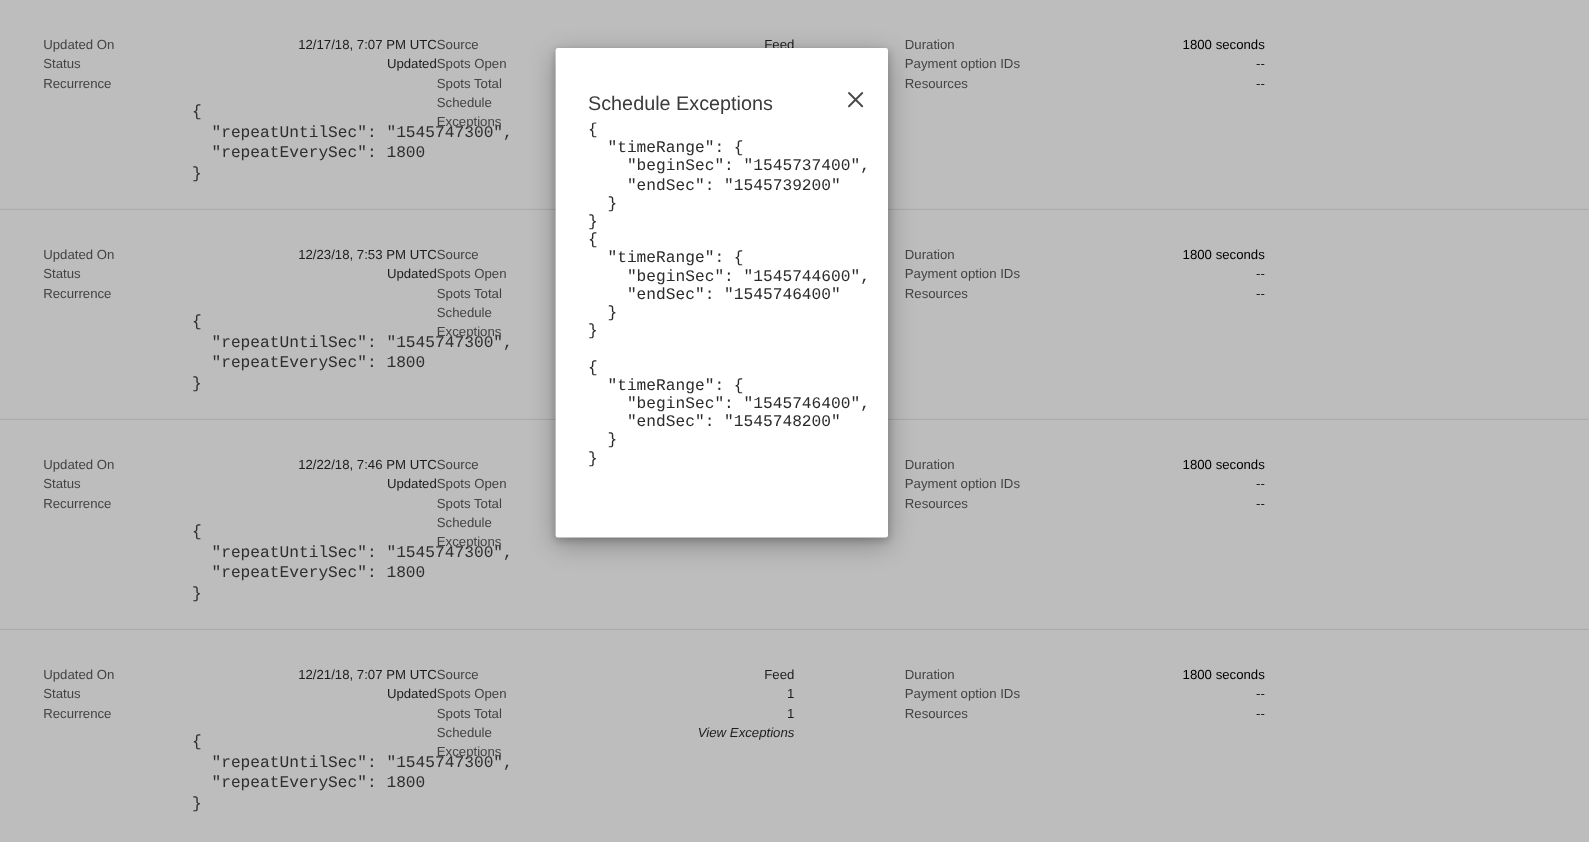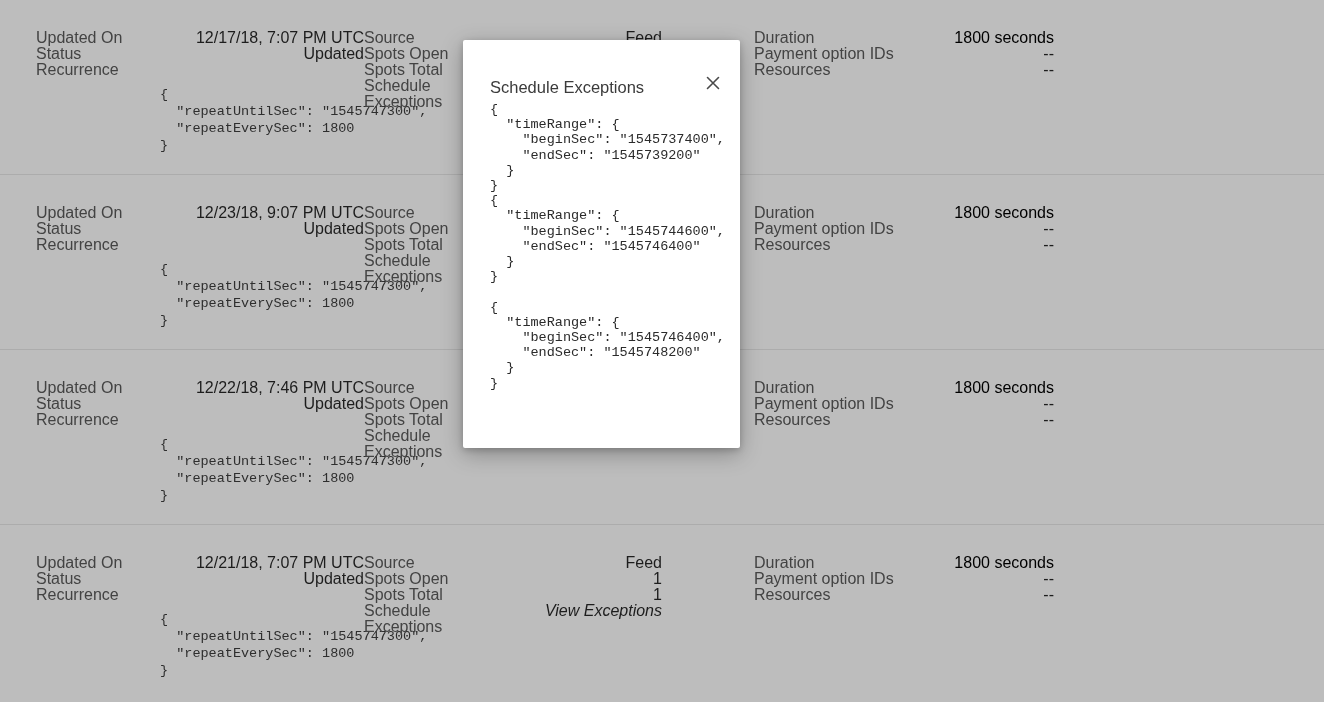--- a/index.html
+++ b/index.html
@@ -40,21 +40,21 @@
     position: relative;
   }
   .col-left  { width: 328px; flex: 0 0 328px; }
   .col-mid   { width: 298px; flex: 0 0 298px; margin-left: 0px; }
   .col-right { width: 300px; flex: 0 0 300px; margin-left: 92px; }
 
   .kv {
     display: flex;
     justify-content: space-between;
     align-items: baseline;
-    font-size: 16px;
+    font-size: 11px;
     line-height: 16px;
     color: #3c3c3c;
     margin-bottom: 0px;
     height: 16px;
   }
   .kv.tall { height: auto; align-items: flex-start; }
   .kv .k {
     color: #434343;
     white-space: pre-line;
     text-align: left;
@@ -197,21 +197,21 @@
           </div>
         </div>
       </div>
     </div>
 
     <div class="row">
       <div class="cols">
         <div class="col col-left">
           <div class="kv">
             <span class="k">Updated On</span>
-            <span class="v">12/23/18, 9:07 PM UTC</span>
+            <span class="v">12/23/18, 7:53 PM UTC</span>
           </div>
           <div class="kv">
             <span class="k">Status</span>
             <span class="v">Updated</span>
           </div>
           <div class="kv">
             <span class="k">Recurrence</span>
             <span class="v"></span>
           </div>
           <div class="recurrence-json">{

